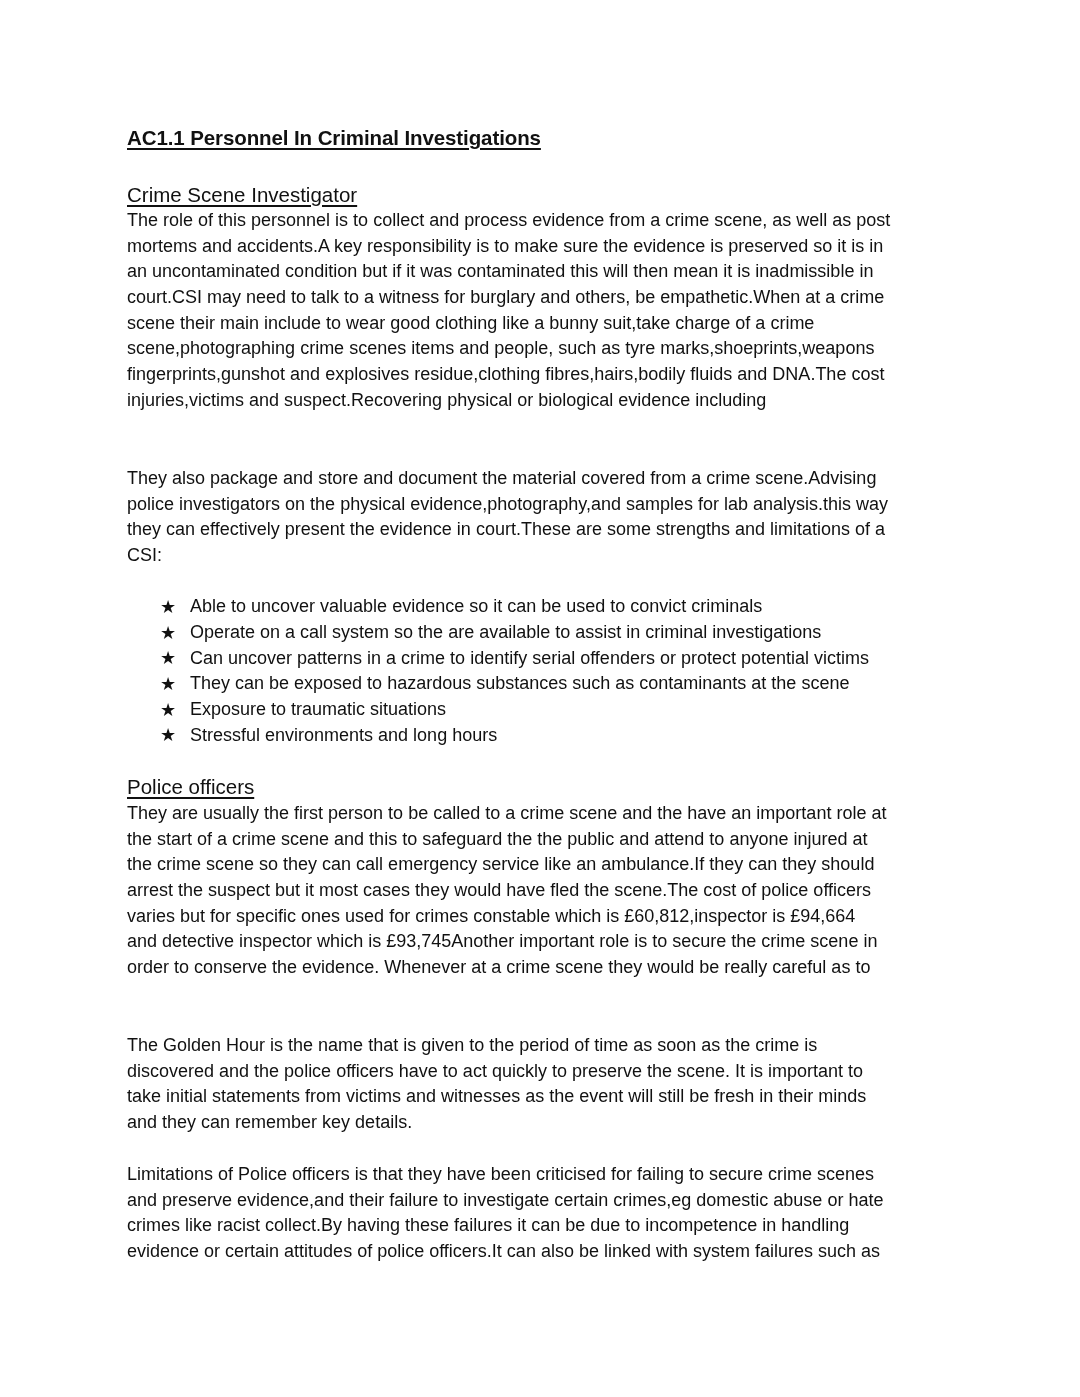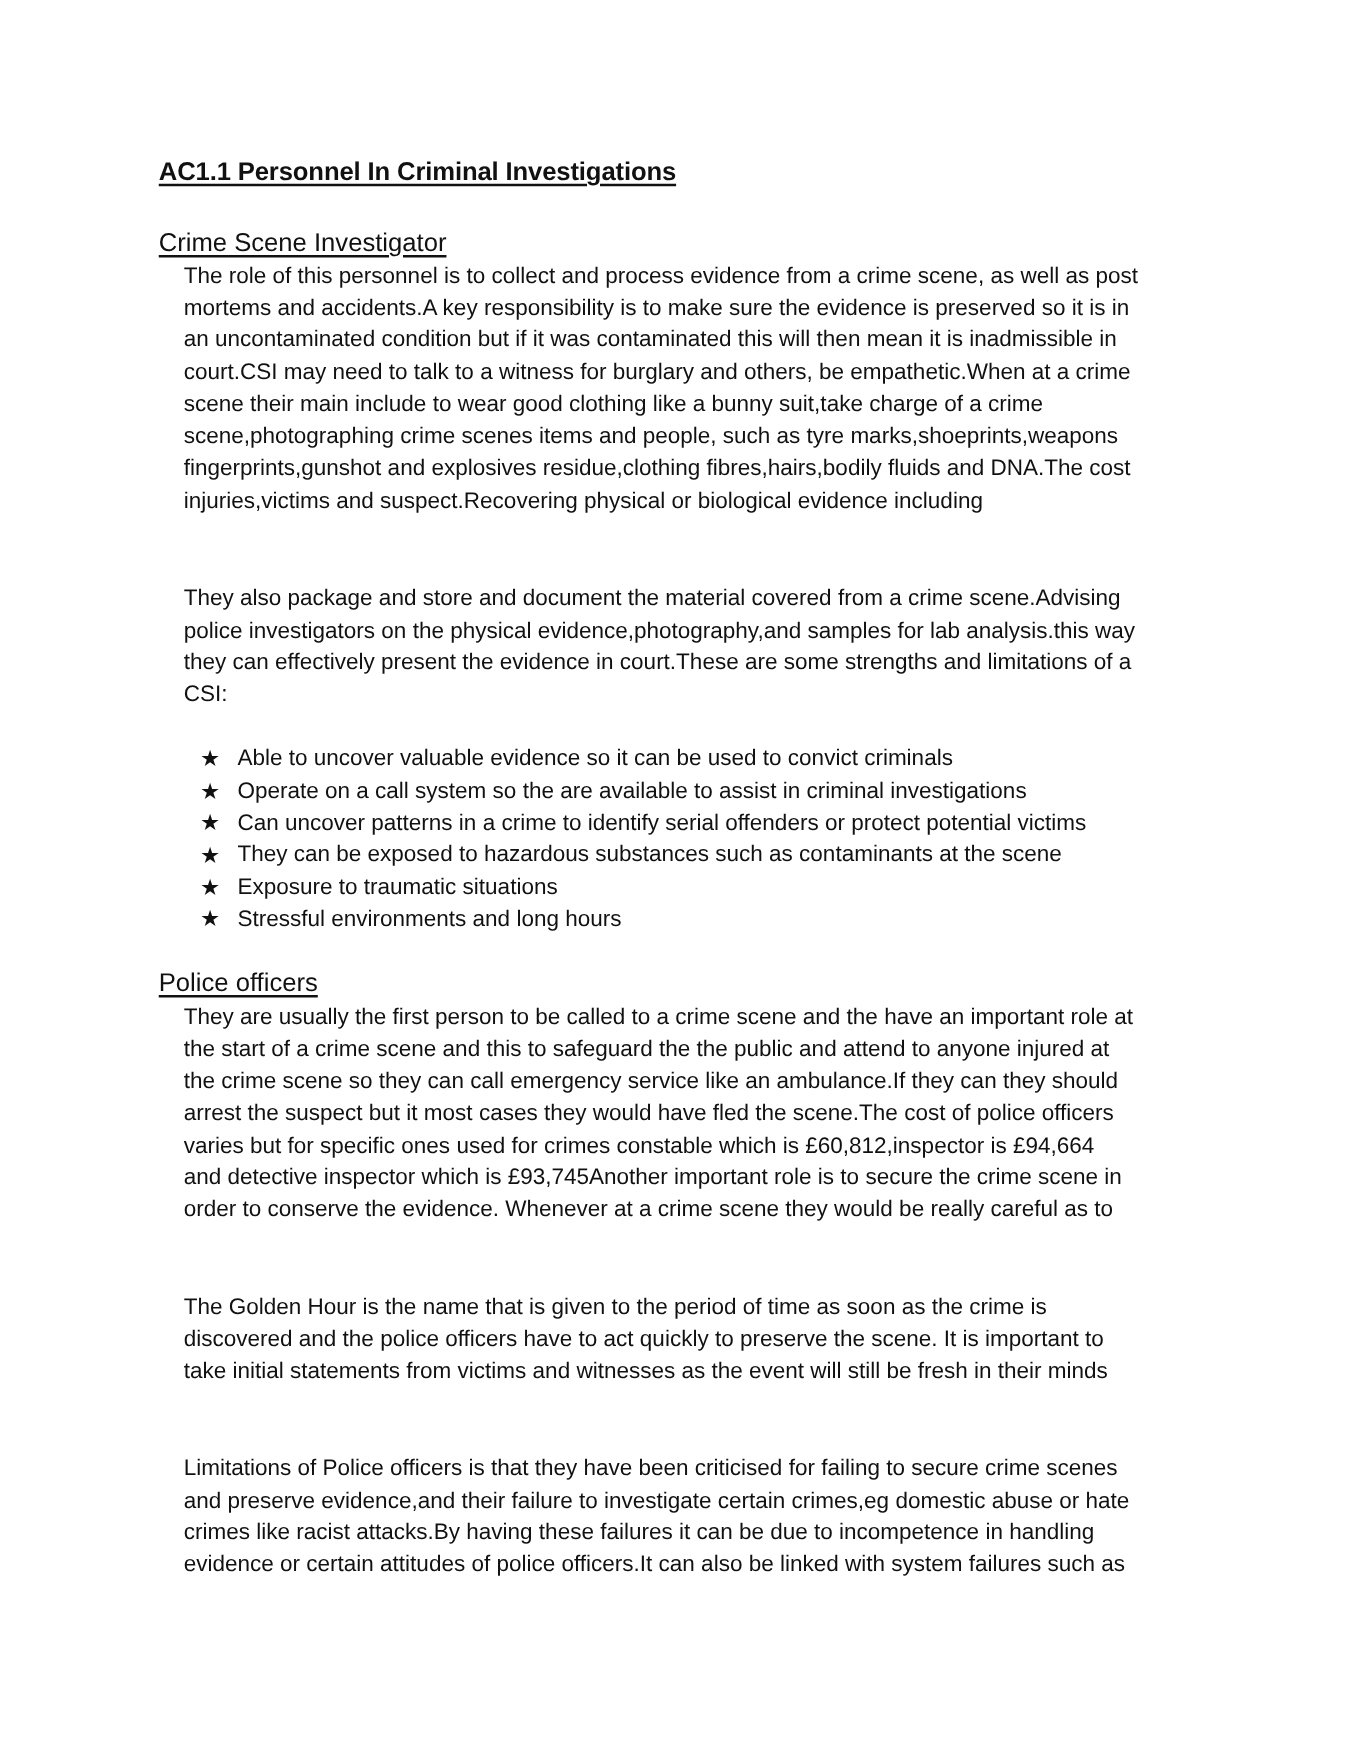--- a/index.html
+++ b/index.html
@@ -43,21 +43,20 @@
     .para {
       position: absolute;
       left: 0;
       font-size: 18px;
       line-height: 25.7px;
       white-space: nowrap;
     }
     .para .line {
       display: block;
       height: 25.7px;
-      margin-left: 20px;
     }
     .list {
       position: absolute;
       left: 33px;
       margin: 0;
       padding: 0;
       list-style: none;
     }
     .list li {
       display: flex;
@@ -136,22 +135,23 @@
     <span class="line">arrest the suspect but it most cases they would have fled the scene.The cost of police officers</span>
     <span class="line">varies but for specific ones used for crimes constable which is £60,812,inspector is £94,664</span>
     <span class="line">and detective inspector which is £93,745Another important role is to secure the crime scene in</span>
     <span class="line">order to conserve the evidence. Whenever at a crime scene they would be really careful as to</span>
   </div>
 
   <div class="para" style="top:1033px;">
     <span class="line">The Golden Hour is the name that is given to the period of time as soon as the crime is</span>
     <span class="line">discovered and the police officers have to act quickly to preserve the scene. It is important to</span>
     <span class="line">take initial statements from victims and witnesses as the event will still be fresh in their minds</span>
+    <span class="line">and they can remember key details.</span>
   </div>
 
   <div class="para" style="top:1162px;">
     <span class="line">Limitations of Police officers is that they have been criticised for failing to secure crime scenes</span>
     <span class="line">and preserve evidence,and their failure to investigate certain crimes,eg domestic abuse or hate</span>
-    <span class="line">crimes like racist attacks.By having these failures it can be due to incompetence in handling</span>
+    <span class="line">crimes like racist collect.By having these failures it can be due to incompetence in handling</span>
     <span class="line">evidence or certain attitudes of police officers.It can also be linked with system failures such as</span>
   </div>
 
 </div>
 
 </body></html>

